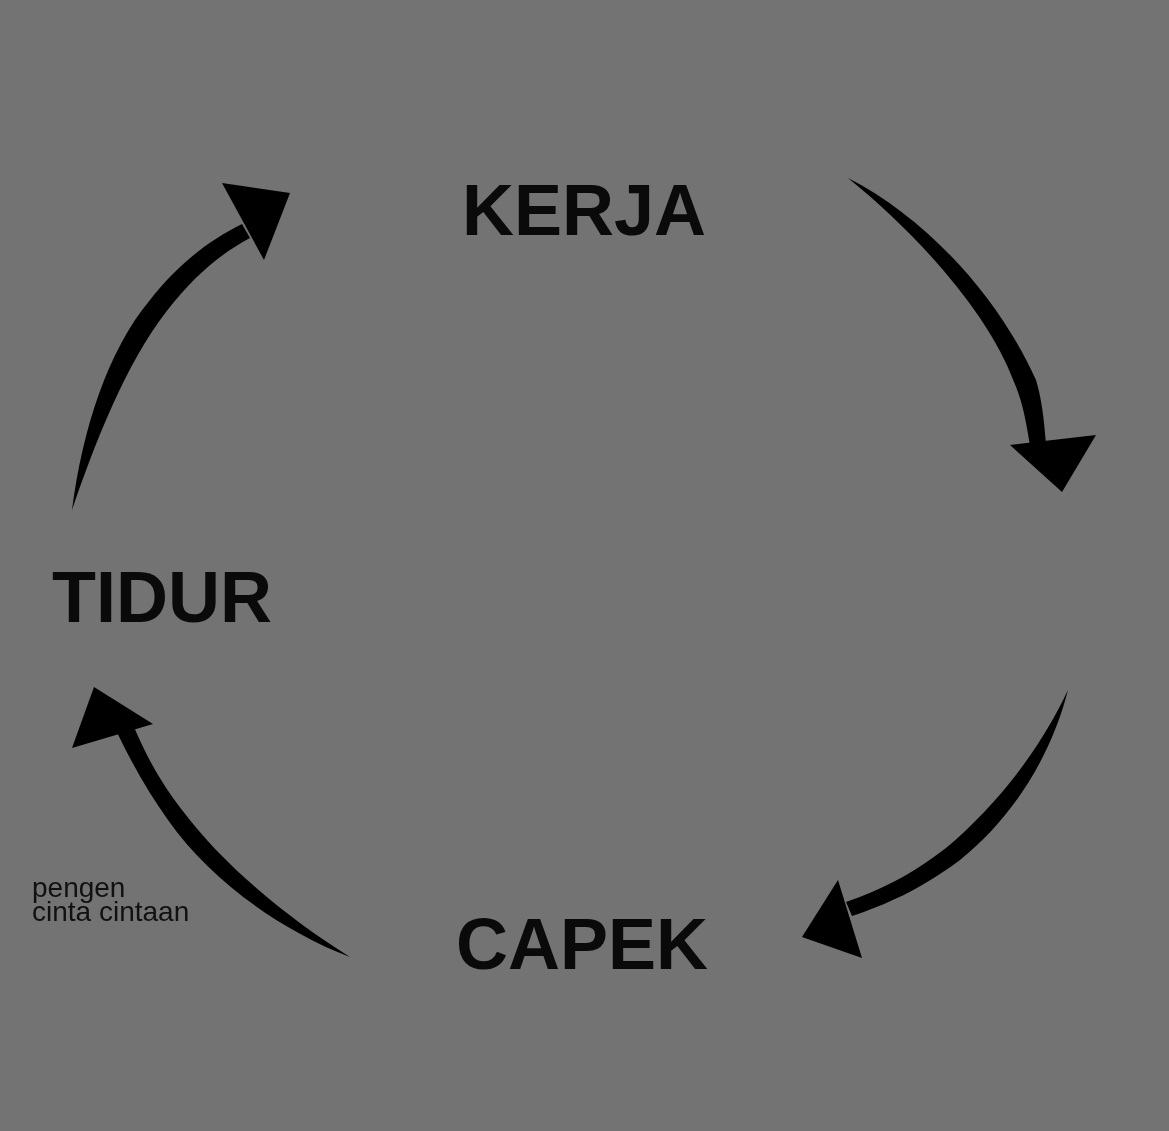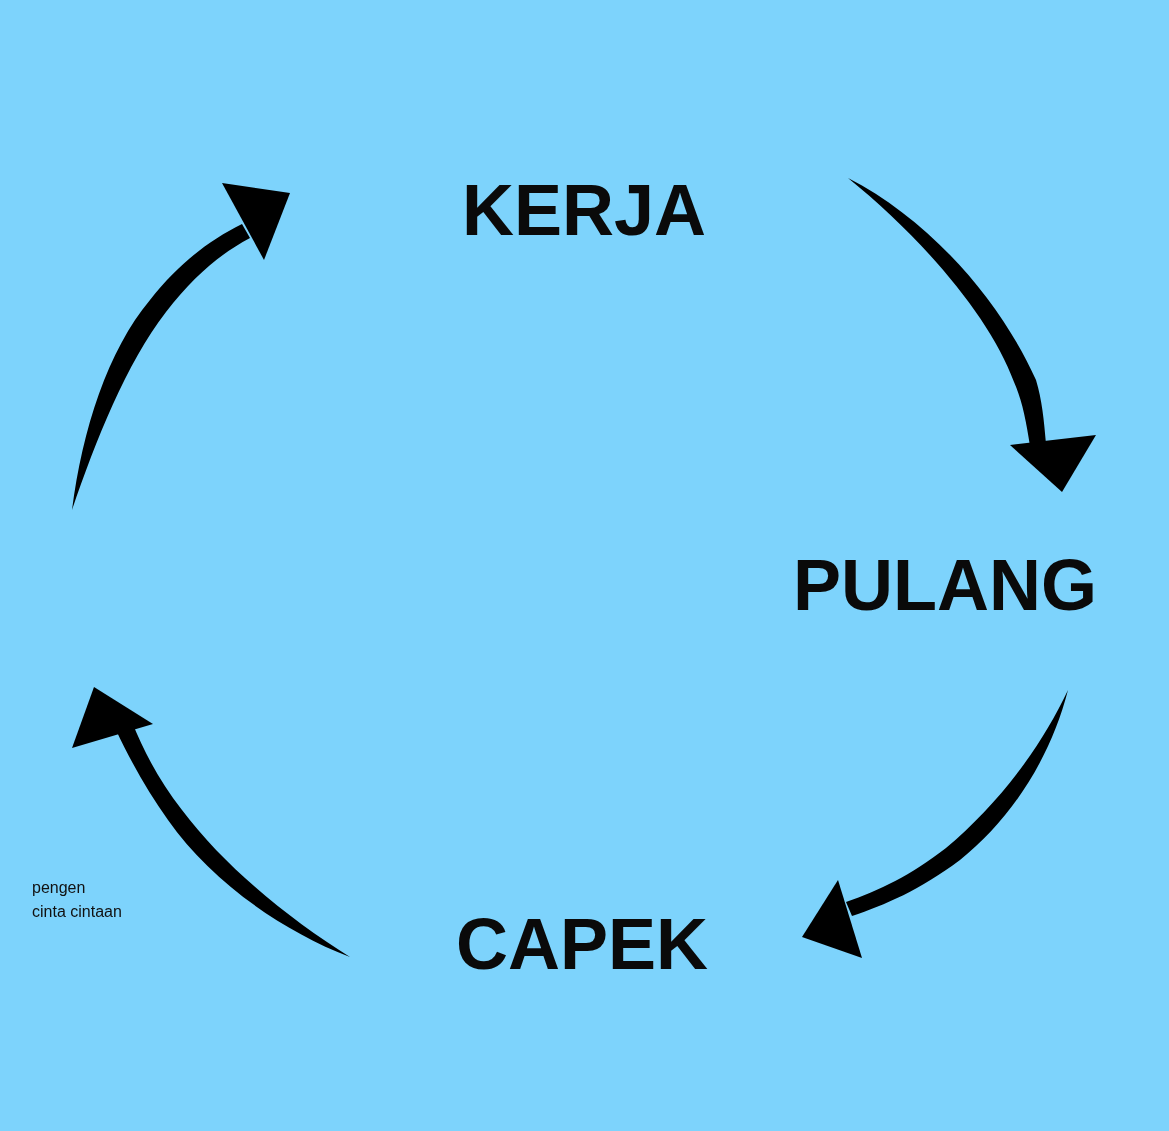--- a/index.html
+++ b/index.html
@@ -12,21 +12,21 @@
       height: 1131px;
       position: relative;
       overflow: hidden;
       font-family: "Liberation Sans", "DejaVu Sans", sans-serif;
     }
     .canvas {
       position: absolute;
       left: 0; top: 0;
       width: 1169px;
       height: 1131px;
-      background: #7dd3fc;
+      background: #737373;
     }
     .arrows {
       position: absolute;
       left: 0; top: 0;
       width: 1169px;
       height: 1131px;
     }
     .label {
       position: absolute;
       font-weight: bold;
@@ -37,21 +37,21 @@
       white-space: nowrap;
     }
     .label-kerja { left: 462px; top: 174px; }
     .label-pulang { left: 793px; top: 549px; }
     .label-tidur { left: 52px; top: 561px; }
     .label-capek { left: 456px; top: 908px; }
     .note {
       position: absolute;
       left: 32px;
       top: 876px;
-      font-size: 16px;
+      font-size: 28px;
       line-height: 24px;
       color: #111111;
       font-weight: normal;
     }
     .note span { display: block; }
   </style>
 </head>
 <body>
 
 <div class="canvas">
@@ -77,21 +77,21 @@
     </g>
 
     <g>
       <path d="M72,510 C82,430 108,350 150,300 C180,262 210,240 242,224
                L250,238 C220,254 194,276 166,312 C126,364 96,440 72,510 Z" fill="#000"></path>
       <polygon points="222,183 290,193 264,260" fill="#000"></polygon>
     </g>
   </svg>
 
   <div class="label label-kerja">KERJA</div>
-  <div class="label label-pulang">PULANG</div>
   <div class="label label-capek">CAPEK</div>
+  <div class="label label-tidur">TIDUR</div>
 
   <div class="note">
     <span>pengen</span>
     <span>cinta cintaan</span>
   </div>
 
 </div>
 
 </body></html>

